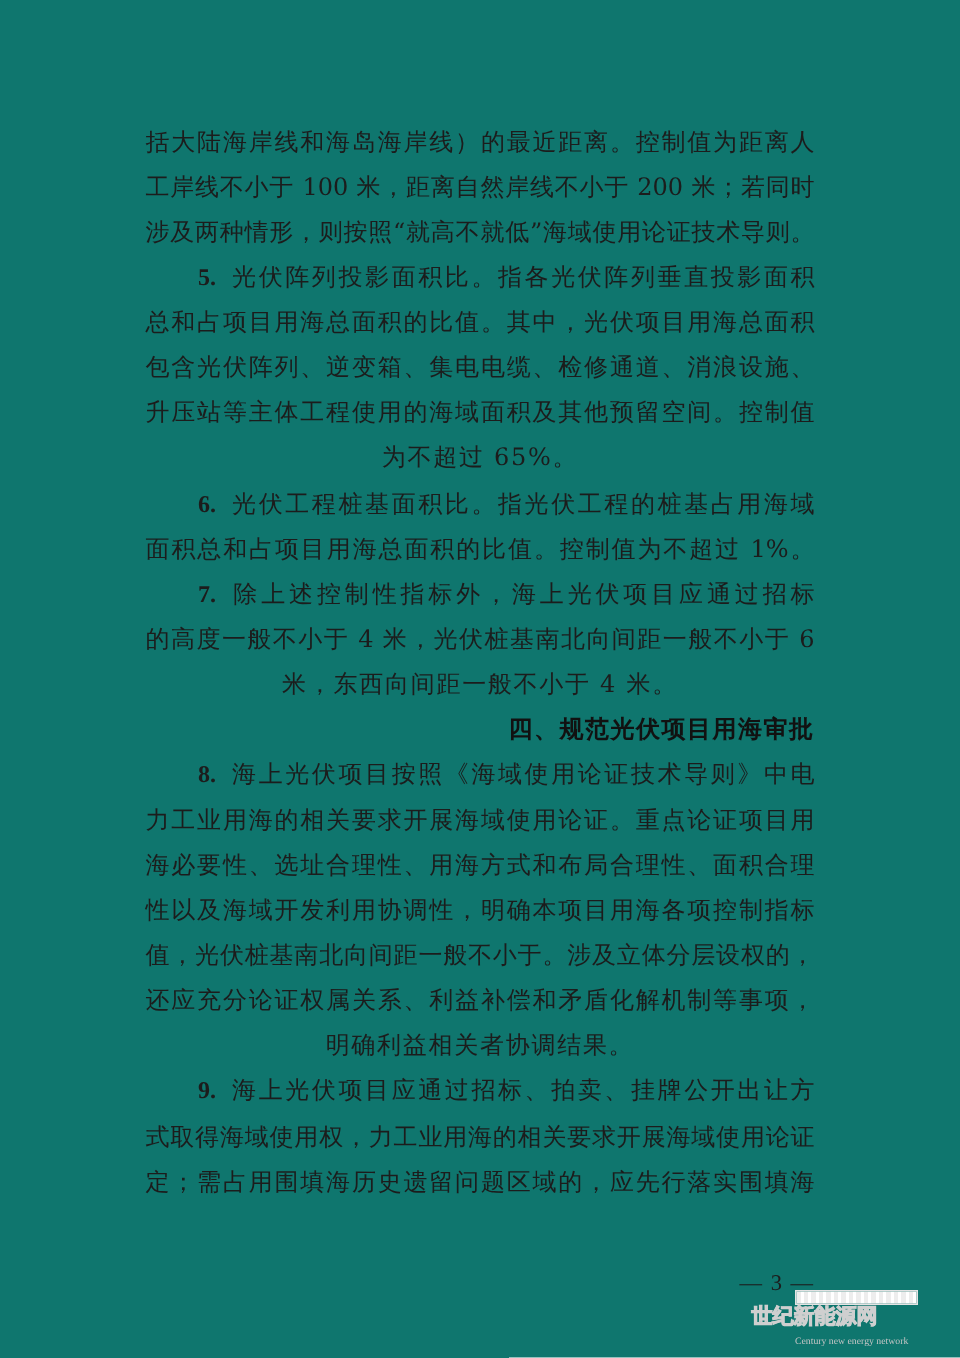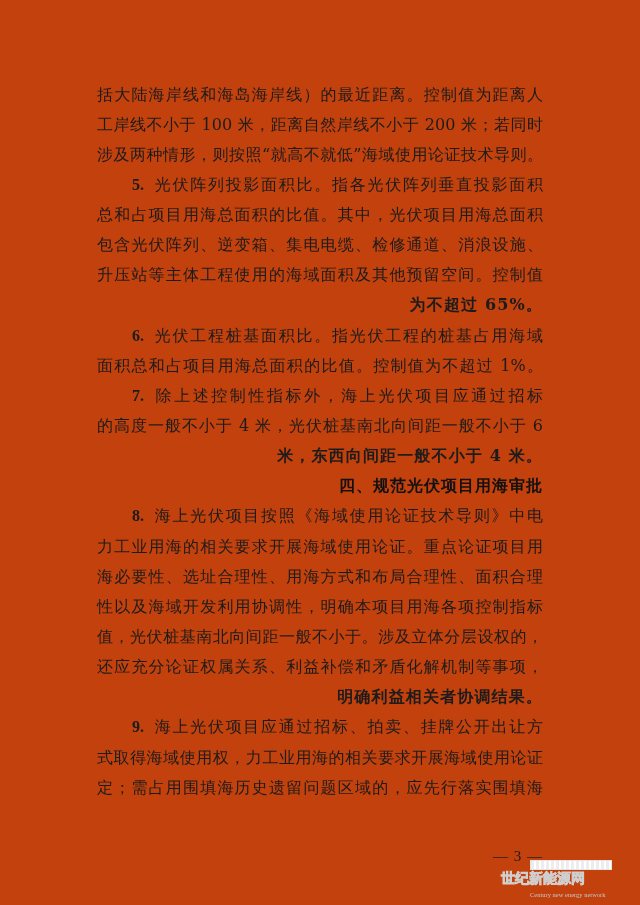--- a/index.html
+++ b/index.html
@@ -1,20 +1,20 @@
 <!DOCTYPE html>
 <html><head>
   <meta charset="utf-8">
   <style>
     html, body { margin: 0; padding: 0; background: #ffffff; }
     .page {
       position: relative;
       width: 640px;
       height: 905px;
-      background: #c2410c;
+      background: #0f766e;
       overflow: hidden;
     }
     .doc {
       position: absolute;
       left: 97px;
       top: 79.5px;
       width: 446px;
       font-family: "DejaVu Serif", "Liberation Serif", serif;
       font-size: 16px;
       color: #1c1c1c;
@@ -23,23 +23,22 @@
       height: 30.15px;
       line-height: 30.15px;
       white-space: nowrap;
     }
     .line.full {
       text-align: justify;
       text-align-last: justify;
       text-justify: inter-character;
     }
     .line.short {
-      text-align: right;
+      text-align: center;
       letter-spacing: 1.15px;
-      font-weight: bold;
     }
     .line.first { padding-left: 35px; }
     .num {
       font-family: "Liberation Serif", "DejaVu Serif", serif;
       font-weight: bold;
       margin-right: 9px;
     }
     .heading {
       height: 30.15px;
       line-height: 30.15px;

